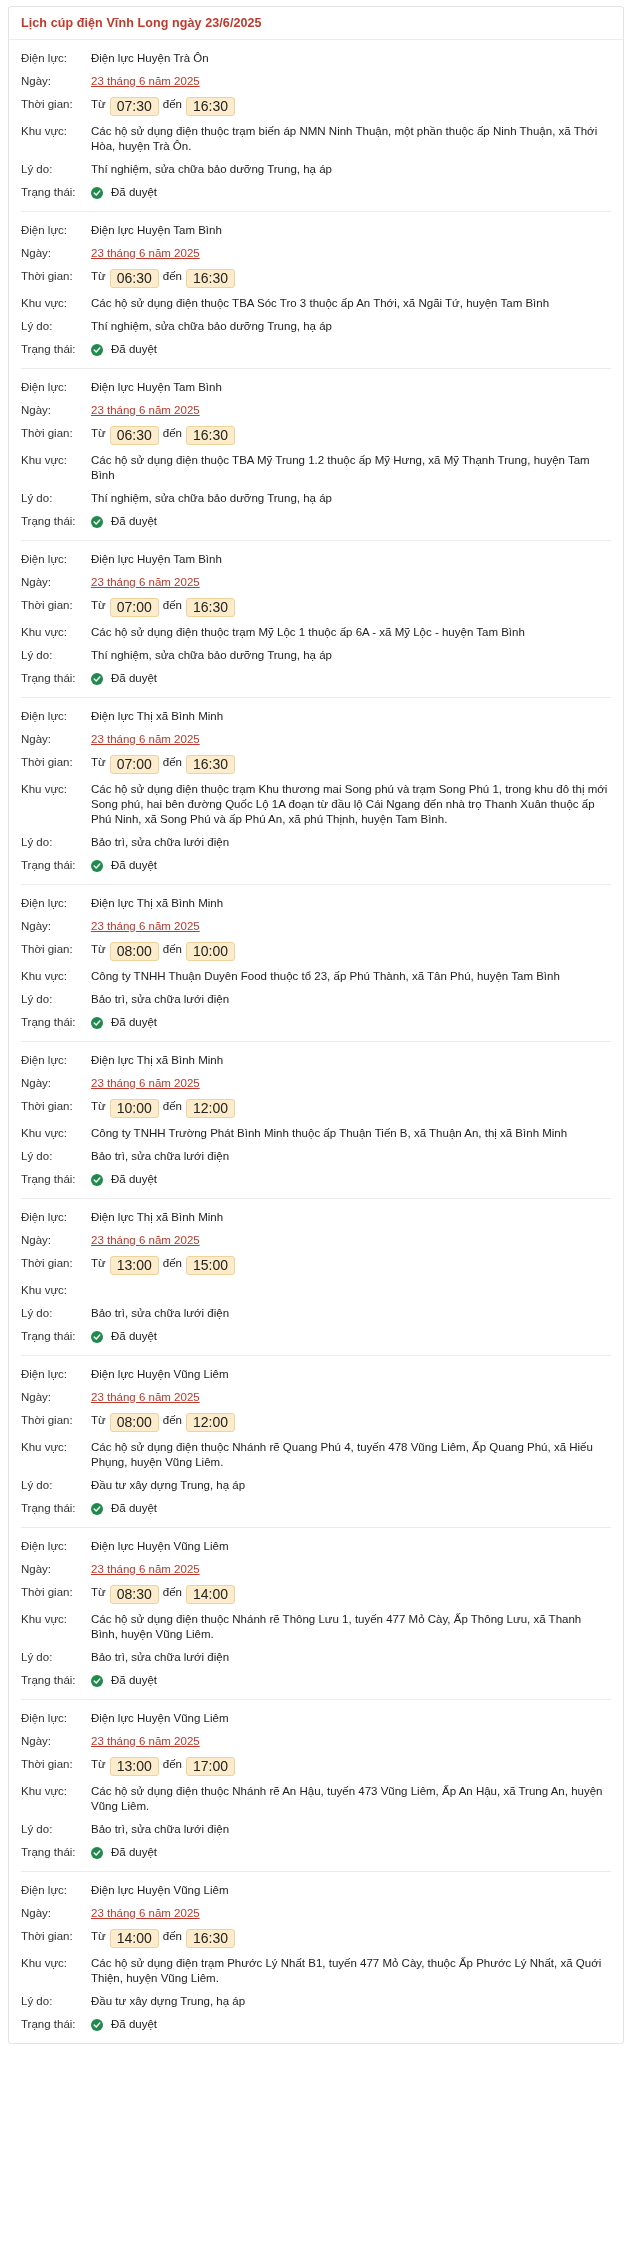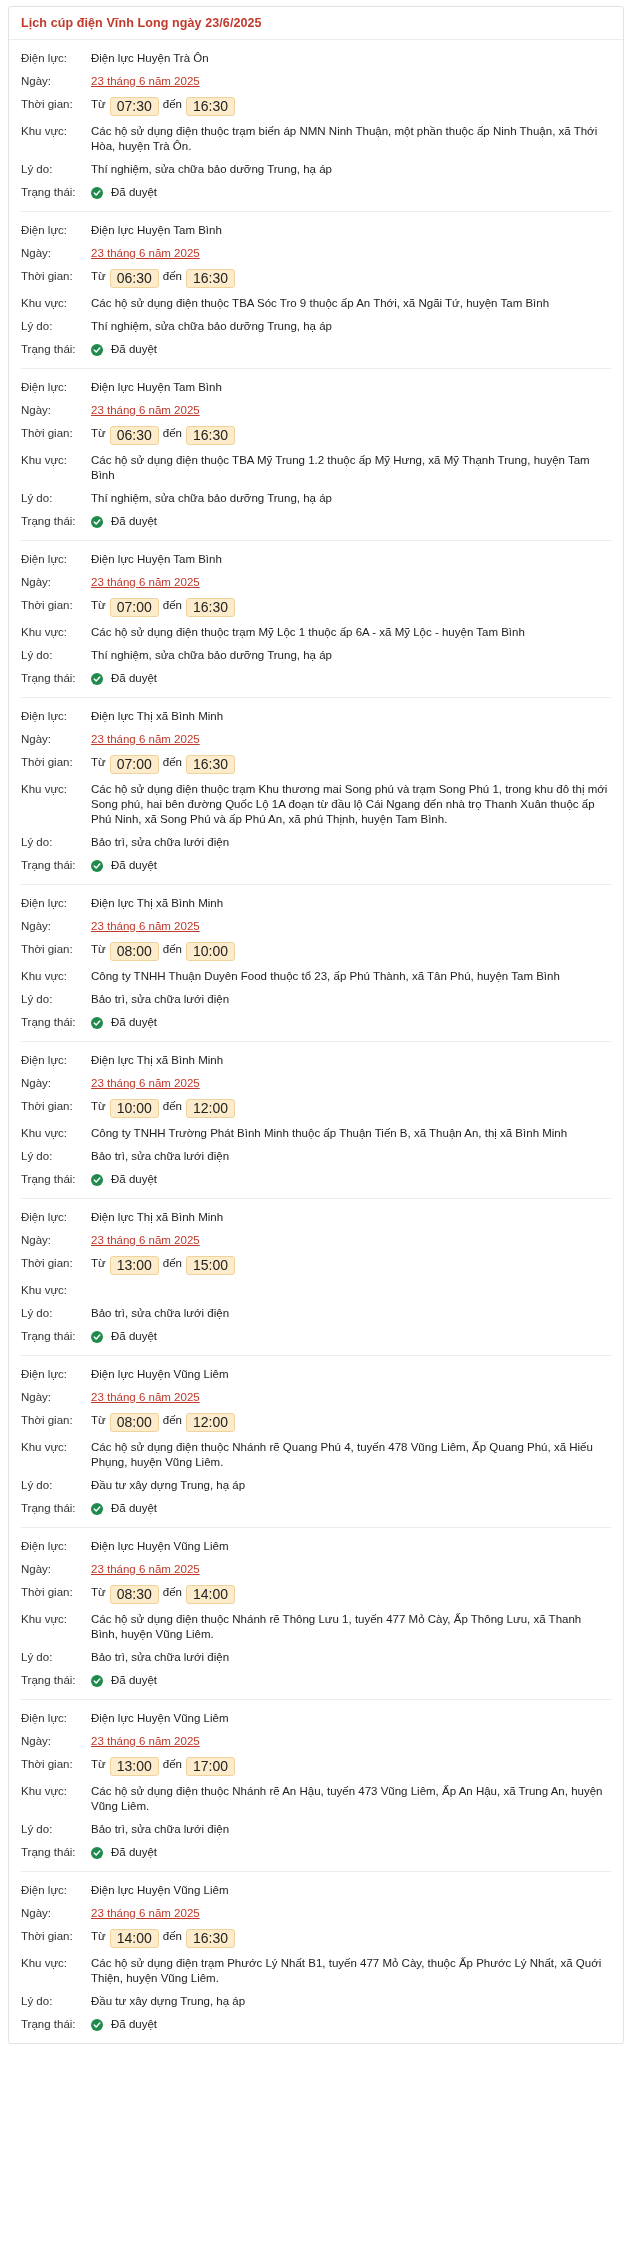--- a/index.html
+++ b/index.html
@@ -168,21 +168,21 @@
         <div class="time-line">
           <span>Từ</span>
           <span class="chip">06:30</span>
           <span>đến</span>
           <span class="chip">16:30</span>
         </div>
       </div>
     </div>
     <div class="row">
       <div class="label">Khu vực:</div>
-      <div class="value">Các hộ sử dụng điện thuộc TBA Sóc Tro 9 thuộc ấp An Thới, xã Ngãi Tứ, huyện Tam Bình</div>
+      <div class="value">Các hộ sử dụng điện thuộc TBA Sóc Tro 3 thuộc ấp An Thới, xã Ngãi Tứ, huyện Tam Bình</div>
     </div>
     <div class="row">
       <div class="label">Lý do:</div>
       <div class="value">Thí nghiệm, sửa chữa bảo dưỡng Trung, hạ áp</div>
     </div>
     <div class="row">
       <div class="label">Trạng thái:</div>
       <div class="value">
         <div class="status">
           <span class="check">

